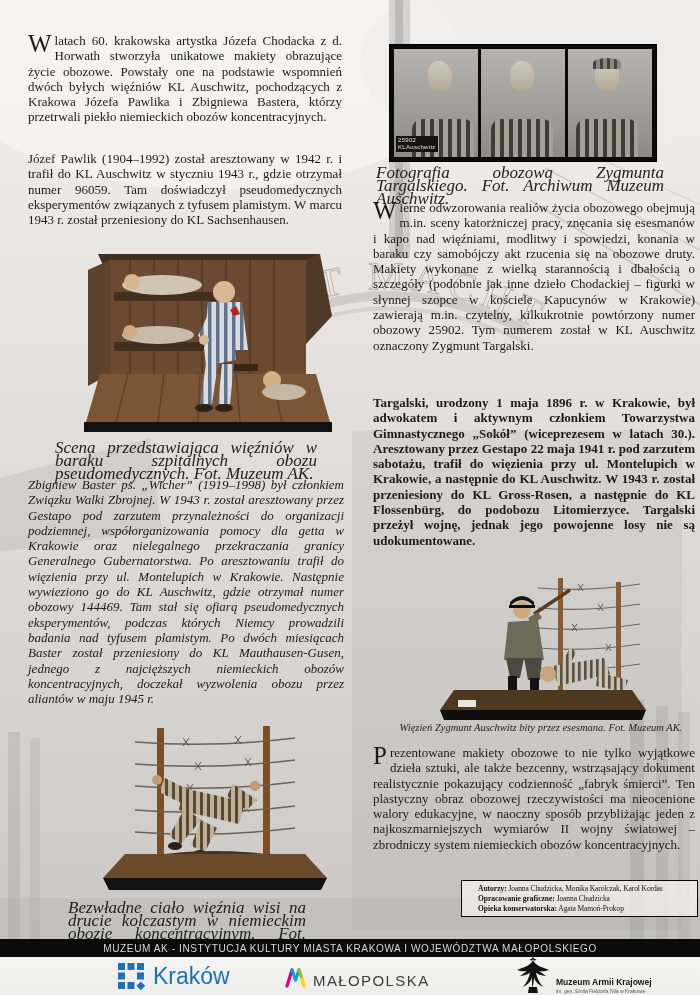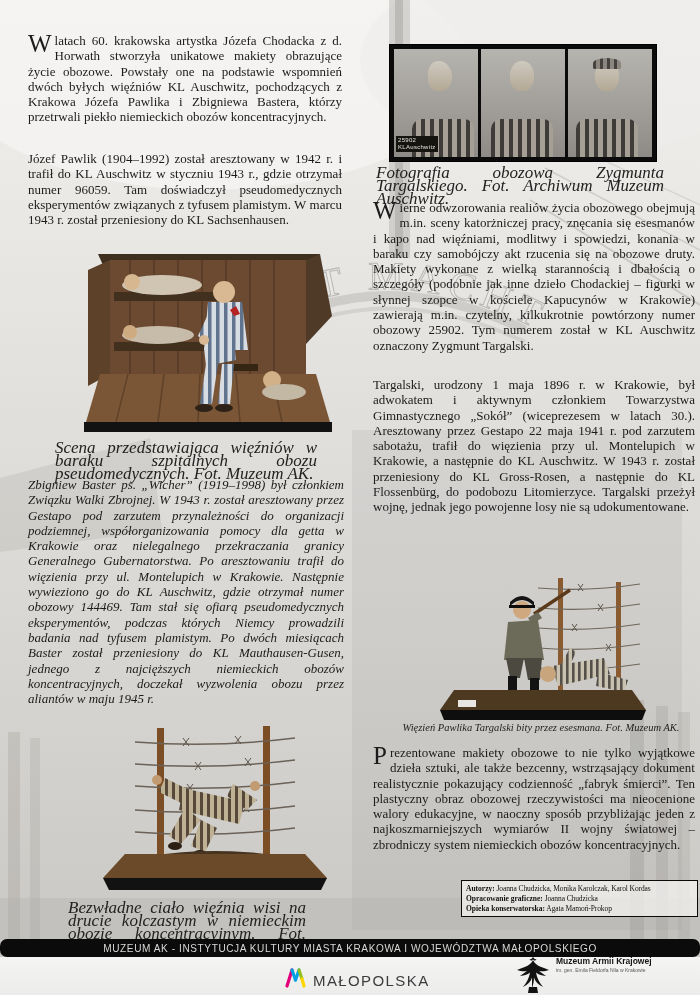--- a/index.html
+++ b/index.html
@@ -35,39 +35,39 @@
     background:repeating-linear-gradient(90deg,#45423e 0 3px,#8b867e 3px 7px); }
   .mug-board { position:absolute; left:2px; bottom:5px; background:#15140f; color:#e9e6de;
     font-family:"Liberation Sans",sans-serif; font-size:6px; line-height:7px;
     padding:1px 2px; letter-spacing:.3px; }
   
   .model { position:absolute; }
   
   .credits {
     position:absolute; left:461px; top:880px; width:237px; box-sizing:border-box;
     border:1px solid #0a0a0a; background:rgba(246,245,242,0.72);
-    padding:3px 4px; font-size:7.5px; line-height:9.8px; letter-spacing:-0.1px; color:#111;
+    padding:3px 16px; font-size:7.5px; line-height:9.8px; letter-spacing:-0.1px; color:#111;
   }
   .credits b { letter-spacing:0; }
   
   .footbar {
     position:absolute; left:0; top:939px; width:700px; height:18px; background:#0b0b0b;
-    display:flex; align-items:center; justify-content:center;border-radius:7px;
+    display:flex; align-items:center; justify-content:center;
   }
   .footbar span {
     color:#d8d8d6; font-family:"Liberation Sans",sans-serif; font-size:10.5px;
     letter-spacing:.6px; white-space:nowrap; transform:scale(.96,1.05);
   }
   .logostrip { position:absolute; left:0; top:957px; width:700px; height:38px;
     background:linear-gradient(180deg,#f4f4f2,#ececea); }
   .lg-krakow { position:absolute; left:118px; top:963px; display:flex; align-items:center; gap:8px; }
   .lg-krakow .txt { font-family:"Liberation Sans",sans-serif; font-size:23px; color:#1c72ba; }
   .lg-mal { position:absolute; left:284px; top:966px; display:flex; align-items:flex-end; gap:7px; }
   .lg-mal .txt { font-family:"Liberation Sans",sans-serif; font-size:15px; letter-spacing:1.4px; color:#3c3c3e; }
-  .lg-ak { position:absolute; left:516px; top:957px; display:flex; align-items:flex-start; gap:6px; }
+  .lg-ak { position:absolute; left:516px; top:957px; display:flex; align-items:flex-end; gap:6px; }
   .lg-ak .tt { font-family:"Liberation Sans",sans-serif; font-size:8.5px; font-weight:bold; color:#161616; line-height:9px; }
   .lg-ak .st { font-family:"Liberation Sans",sans-serif; font-size:5px; color:#5a5a5a; line-height:6px; margin-top:1px; }
   .capcenter { text-align:center; white-space:nowrap; }
 </style>
 </head>
 <body>
 
 <div class="poster">
 
   <svg class="bg" width="700" height="995" viewBox="0 0 700 995">
@@ -234,21 +234,21 @@
     </div>
   </figure>
 
   <figcaption class="caption" style="left:376px; top:166px; width:288px;">Fotografia obozowa Zygmunta Targalskiego. Fot. Archiwum Muzeum Auschwitz.</figcaption>
 
   <section class="para" style="left:373px; top:200px; width:322px;">
     <span class="dropcap">W</span>
     <span>ierne odwzorowania realiów życia obozowego obejmują m.in. sceny katorżniczej pracy, znęcania się esesmanów i kapo nad więźniami, modlitwy i spowiedzi, konania w baraku czy samobójczy akt rzucenia się na obozowe druty. Makiety wykonane z wielką starannością i dbałością o szczegóły (podobnie jak inne dzieło Chodackiej – figurki w słynnej szopce w kościele Kapucynów w Krakowie) zawierają m.in. czytelny, kilkukrotnie powtórzony numer obozowy 25902. Tym numerem został w KL Auschwitz oznaczony Zygmunt Targalski.</span>
   </section>
 
-  <section class="para" style="left:373px; top:377px; width:322px;">
+  <section class="para" style="left:373px; top:395px; width:322px;font-weight:bold;">
     <span>Targalski, urodzony 1 maja 1896 r. w Krakowie, był adwokatem i aktywnym członkiem Towarzystwa Gimnastycznego „Sokół” (wiceprezesem w latach 30.). Aresztowany przez Gestapo 22 maja 1941 r. pod zarzutem sabotażu, trafił do więzienia przy ul. Montelupich w Krakowie, a następnie do KL Auschwitz. W 1943 r. został przeniesiony do KL Gross-Rosen, a następnie do KL Flossenbürg, do podobozu Litomierzyce. Targalski przeżył wojnę, jednak jego powojenne losy nie są udokumentowane.</span>
   </section>
 
   <figure class="model" style="left:440px; top:574px; margin:0;">
     <svg width="206" height="146" viewBox="0 0 206 146">
       <defs>
         <pattern id="strP" width="6" height="6" patternUnits="userSpaceOnUse">
           <rect width="6" height="6" fill="#c9c2b0"></rect>
           <rect width="2.6" height="6" fill="#55504a"></rect>
         </pattern>
@@ -289,39 +289,54 @@
         <polygon points="158,98 188,106 184,118 156,112" fill="url(#strP)"></polygon>
         <circle cx="108" cy="100" r="8" fill="#c9a57e"></circle>
         <polygon points="120,92 130,74 136,78 128,96" fill="url(#strP)"></polygon>
       </g>
       <polygon points="14,116 192,116 206,136 0,136" fill="#4d3820"></polygon>
       <polygon points="0,136 206,136 202,146 4,146" fill="#0e0e0e"></polygon>
       <rect x="18" y="126" width="18" height="7" fill="#e8e6e2"></rect>
     </svg>
   </figure>
 
-  <figcaption class="caption capcenter" style="left:388px; top:721px; width:306px; font-size:10.5px;">Więzień Pawlika Targalski bity przez esesmana. Fot. Muzeum AK.</figcaption>
+  <figcaption class="caption capcenter" style="left:388px; top:721px; width:306px; font-size:10.5px;">Więzień Zygmunt Auschwitz bity przez esesmana. Fot. Muzeum AK.</figcaption>
 
   <section class="para" style="left:373px; top:745px; width:322px;">
     <span class="dropcap">P</span>
     <span>rezentowane makiety obozowe to nie tylko wyjątkowe dzieła sztuki, ale także bezcenny, wstrząsający dokument realistycznie pokazujący codzienność „fabryk śmierci”. Ten plastyczny obraz obozowej rzeczywistości ma nieocenione walory edukacyjne, w naoczny sposób przybliżając jeden z najkoszmarniejszych wymiarów II wojny światowej – zbrodniczy system niemieckich obozów koncentracyjnych.</span>
   </section>
 
   <div class="credits">
     <div><b>Autorzy:</b><span> Joanna Chudzicka, Monika Karolczak, Karol Kordas</span></div>
     <div><b>Opracowanie graficzne:</b><span> Joanna Chudzicka</span></div>
     <div><b>Opieka konserwatorska:</b><span> Agata Mamoń-Prokop</span></div>
   </div>
 
   <div class="footbar">
     <span>MUZEUM AK - INSTYTUCJA KULTURY MIASTA KRAKOWA I WOJEWÓDZTWA MAŁOPOLSKIEGO</span>
   </div>
 
   <div class="logostrip"></div>
 
+  <div class="lg-krakow">
+    <svg width="27" height="27" viewBox="0 0 27 27">
+      <g fill="#1c72ba">
+        <rect x="0" y="0" width="7" height="7"></rect>
+          <rect x="9.5" y="0" width="7" height="7"></rect>
+          <rect x="19" y="0" width="7" height="7"></rect>
+        <rect x="0" y="9.5" width="7" height="7"></rect>
+          <rect x="19" y="9.5" width="7" height="7"></rect>
+        <rect x="0" y="19" width="7" height="7"></rect>
+          <rect x="9.5" y="19" width="7" height="7"></rect>
+        <rect x="19.7" y="19.7" width="6.2" height="6.2" transform="rotate(45 22.8 22.8)"></rect>
+      </g>
+    </svg>
+    <span class="txt">Kraków</span>
+  </div>
 
   <div class="lg-mal">
     <svg width="22" height="23" viewBox="0 0 22 23">
       <g fill="none" stroke-width="3.2" stroke-linecap="round">
         <line x1="3" y1="20" x2="8" y2="4" stroke="#e2007a"></line>
         <line x1="8" y1="4" x2="11.5" y2="14" stroke="#00a1e4"></line>
         <line x1="11.5" y1="14" x2="15" y2="4" stroke="#00a1e4"></line>
         <line x1="15" y1="4" x2="18" y2="13" stroke="#93c01f"></line>
         <line x1="18" y1="13" x2="20" y2="20" stroke="#ffd500"></line>
       </g>

